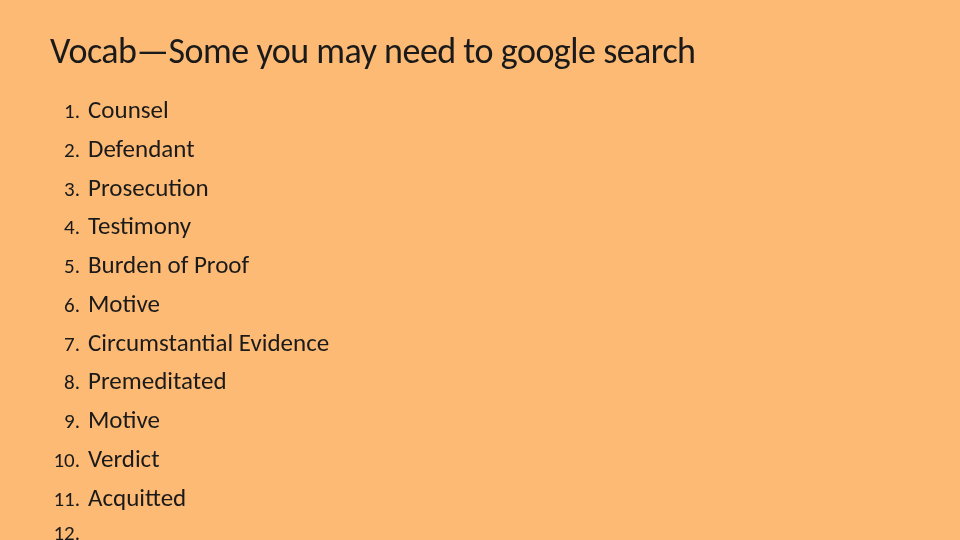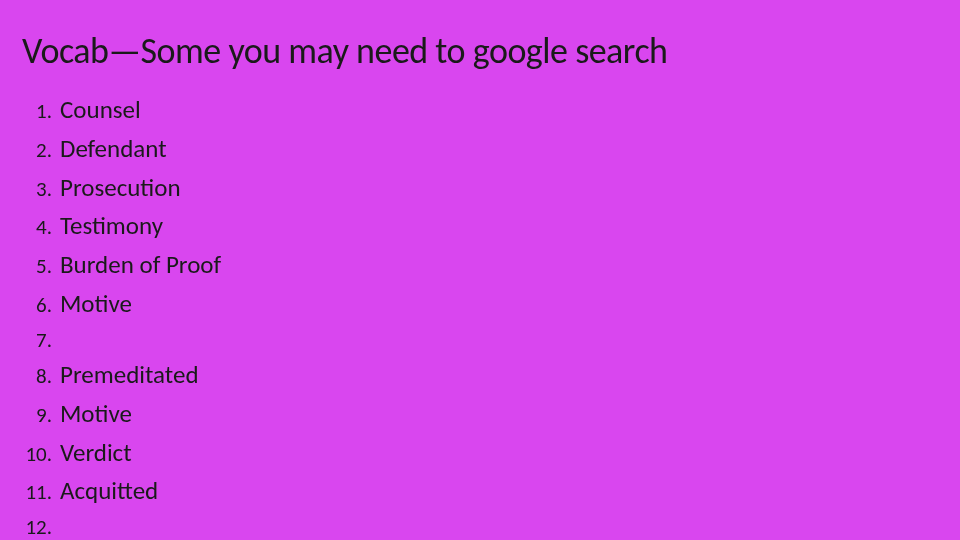--- a/index.html
+++ b/index.html
@@ -12,22 +12,22 @@
       width: 960px;
       height: 540px;
       background: #ffffff;
       font-family: 'Calibri', 'Segoe UI', Arial, sans-serif;
       overflow: hidden;
     }
 
     .slide-container {
       width: 960px;
       height: 540px;
-      background: #d946ef;
-      padding: 30px 50px 30px 22px;
+      background: #fdba74;
+      padding: 30px 50px 30px 50px;
     }
 
     .slide-title {
       font-size: 36px;
       font-weight: 300;
       color: #1a1a1a;
       margin-bottom: 18px;
       letter-spacing: -0.5px;
       line-height: 1.2;
     }
@@ -86,20 +86,21 @@
       <li>
         <span class="item-number">5.</span>
         <span class="item-text">Burden of Proof</span>
       </li>
       <li>
         <span class="item-number">6.</span>
         <span class="item-text">Motive</span>
       </li>
       <li>
         <span class="item-number">7.</span>
+        <span class="item-text">Circumstantial Evidence</span>
       </li>
       <li>
         <span class="item-number">8.</span>
         <span class="item-text">Premeditated</span>
       </li>
       <li>
         <span class="item-number">9.</span>
         <span class="item-text">Motive</span>
       </li>
       <li>

